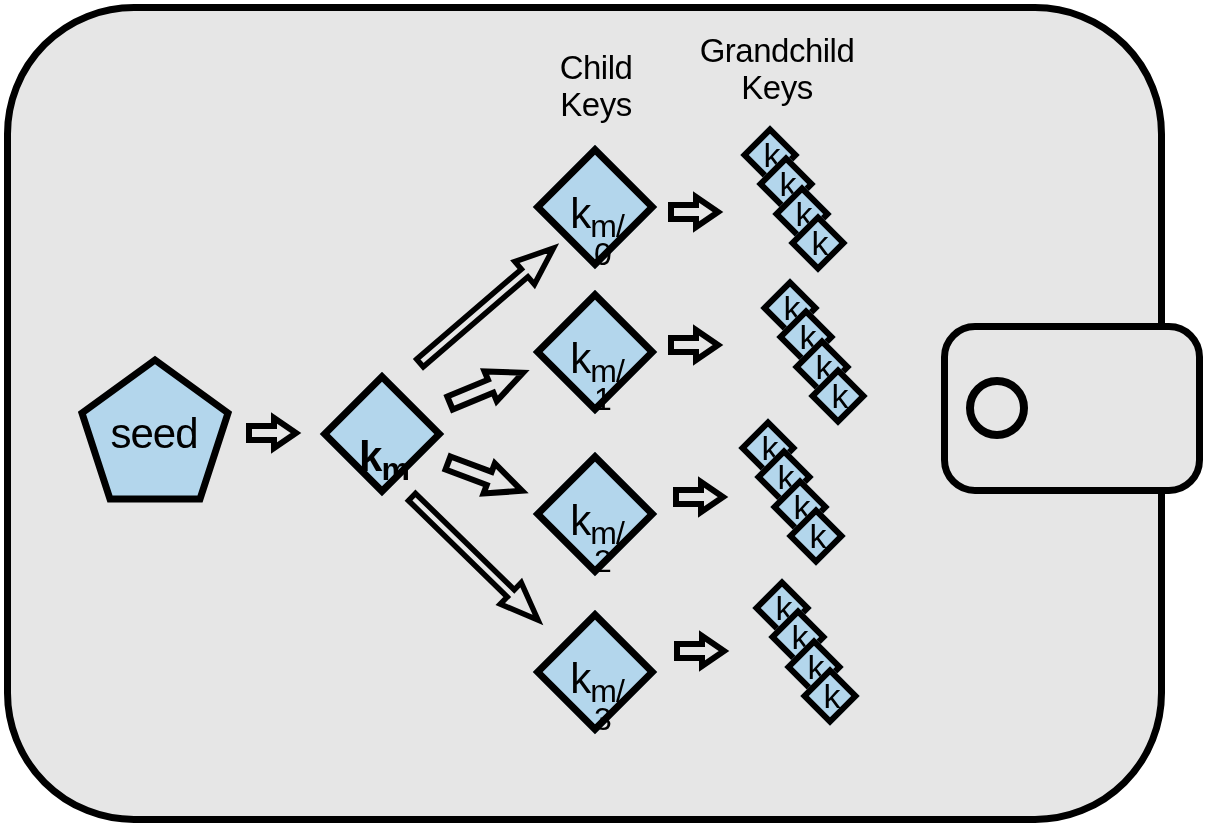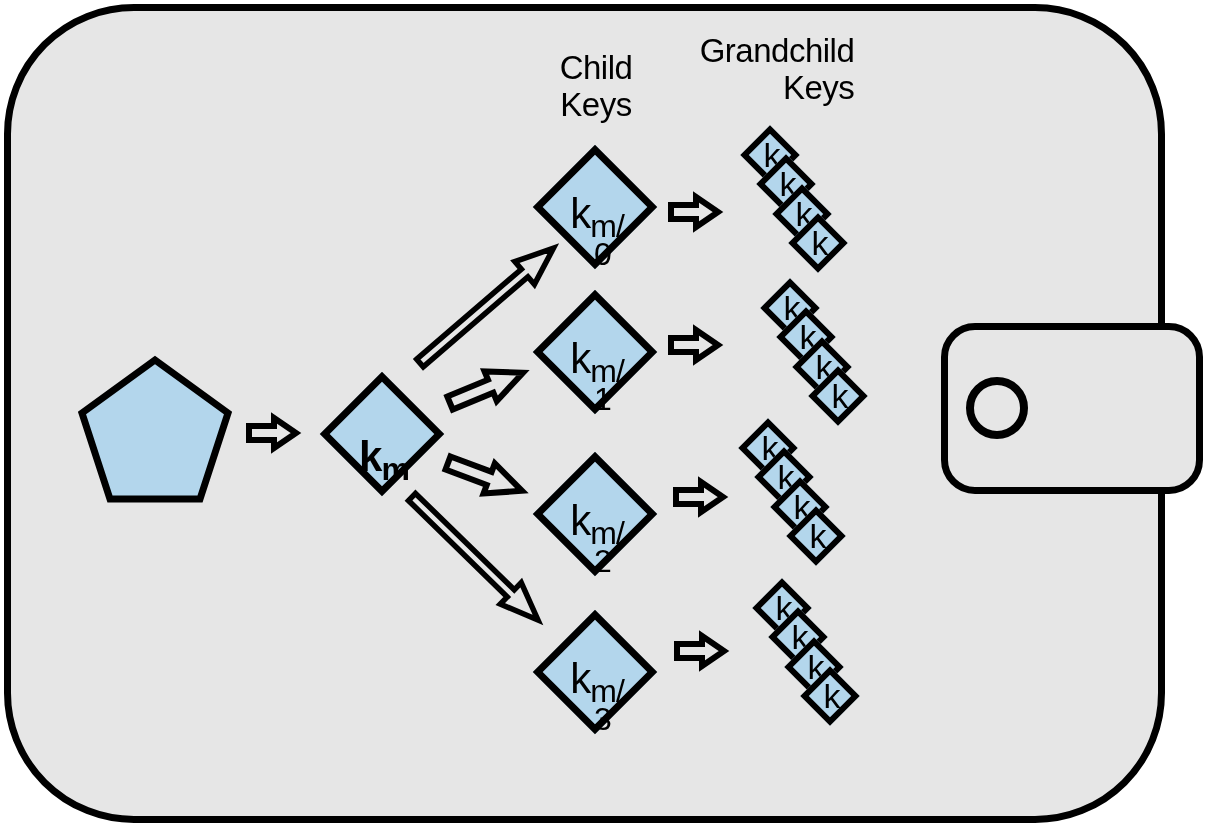--- a/index.html
+++ b/index.html
@@ -83,24 +83,25 @@
     <use href="#sarrow" class="arw" transform="translate(450,403) rotate(-22.5) translate(0,-17)"></use>
     <use href="#sarrow" class="arw" transform="translate(448,463) rotate(20.6) translate(0,-17)"></use>
     <use href="#larrow" class="arw-thin" transform="translate(412,497) rotate(44.3) translate(0,-17)"></use>
 
     <use href="#barrow" class="arw" transform="translate(671,195)"></use>
     <use href="#barrow" class="arw" transform="translate(671,328)"></use>
     <use href="#barrow" class="arw" transform="translate(676,480)"></use>
     <use href="#barrow" class="arw" transform="translate(677,634)"></use>
   </svg>
 
+  <div class="seed-label" style="left:154px; top:434px;">seed</div>
 
   <div class="heading" style="left:596px; top:49px;">Child
 Keys</div>
-  <div class="heading" style="left:777px; top:32px;text-align:right;">Grandchild
+  <div class="heading" style="left:777px; top:32px;">Grandchild
 Keys</div>
 
   <div class="diamond" style="left:382px; top:434px;"></div>
   <div class="key-label" style="left:384px; top:437px;font-weight:bold;">
     <span class="kb">k</span><span class="ks">m</span>
   </div>
 
   <div class="diamond" style="left:595px; top:207px;"></div>
   <div class="key-label" style="left:597px; top:211px;">
     <span class="kb">k</span><span class="ks">m/</span>

